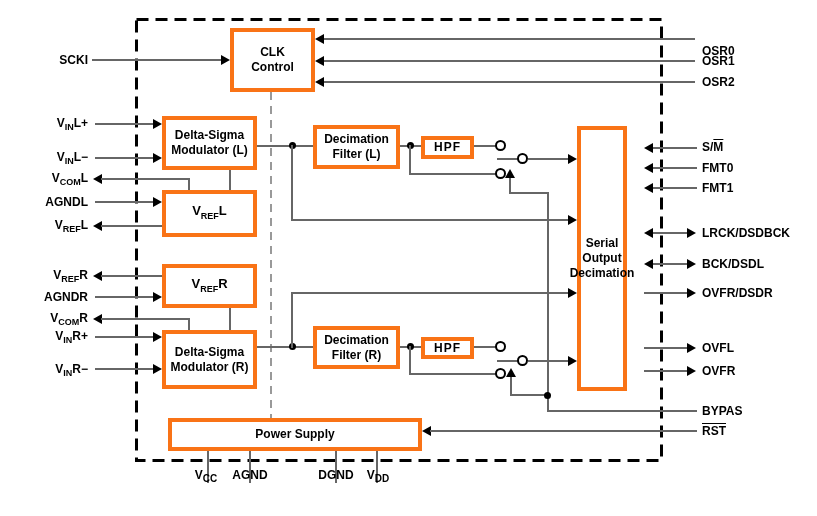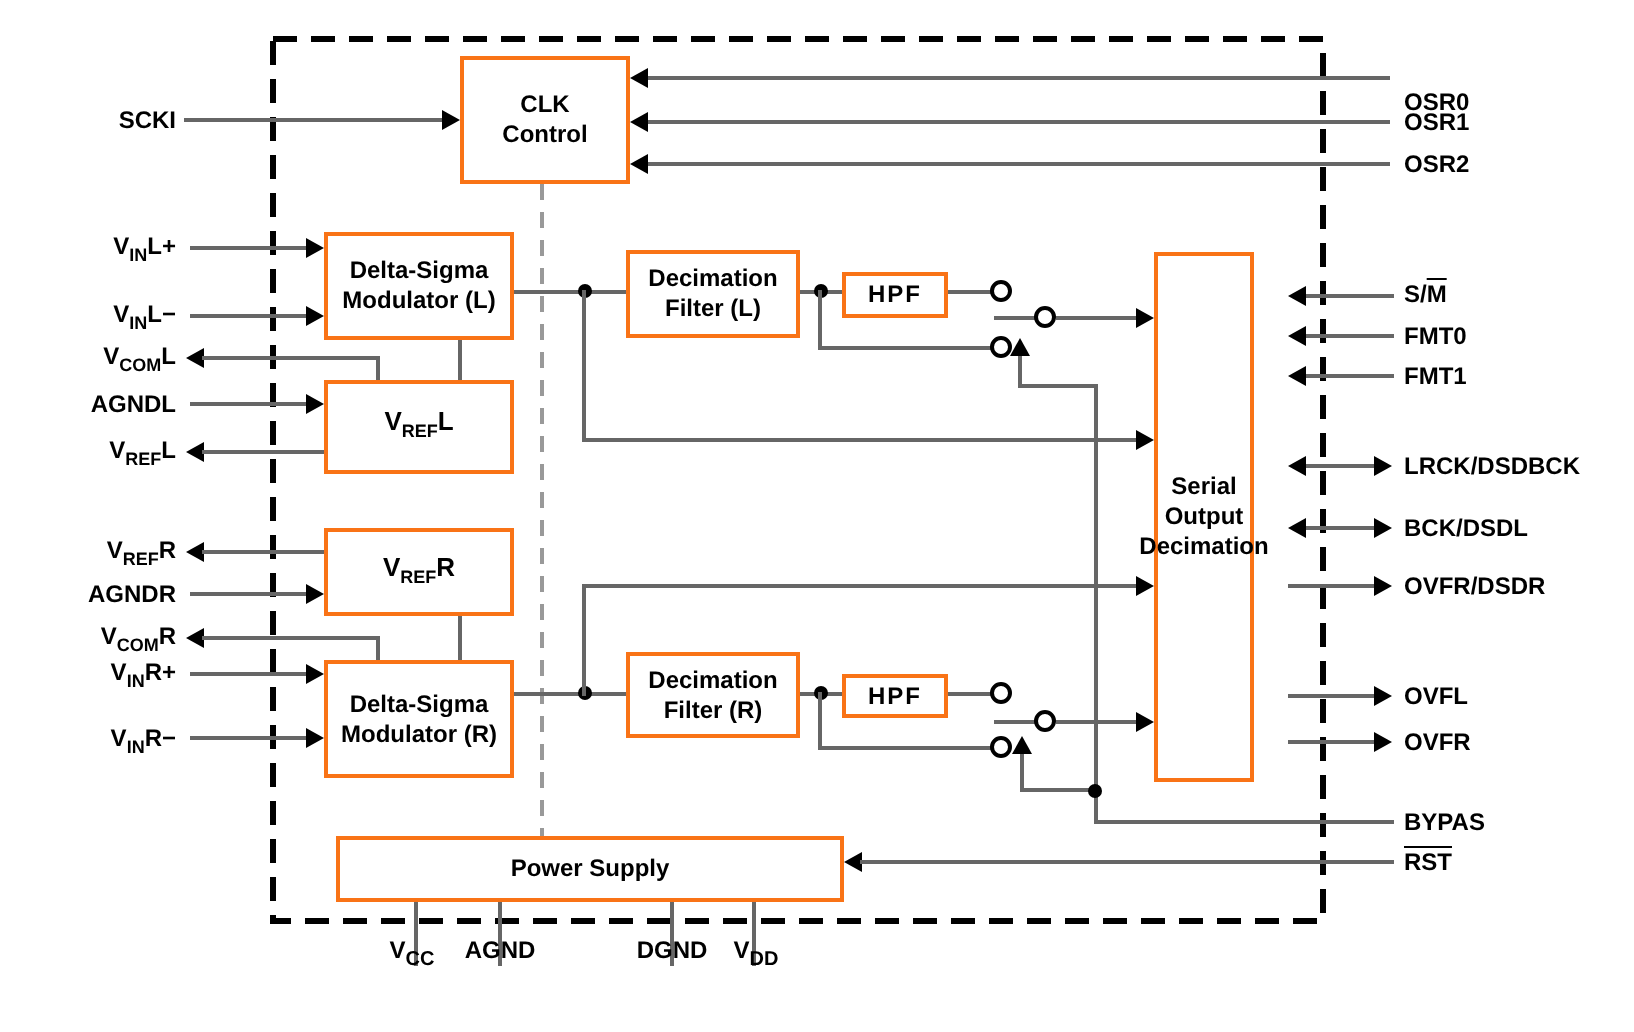--- a/index.html
+++ b/index.html
@@ -6,21 +6,21 @@
   #canvas{position:relative;width:817px;height:516px;background:#ffffff;overflow:hidden;
           font-family:"Liberation Sans",sans-serif;color:#000;}
   .h{position:absolute;height:2px;background:#666;}
   .v{position:absolute;width:2px;background:#666;}
   .ar{position:absolute;width:0;height:0;}
   .ar.r{border-top:5px solid transparent;border-bottom:5px solid transparent;border-left:9px solid #000;}
   .ar.l{border-top:5px solid transparent;border-bottom:5px solid transparent;border-right:9px solid #000;}
   .ar.u{border-left:5px solid transparent;border-right:5px solid transparent;border-bottom:9px solid #000;}
   .dot{position:absolute;width:7px;height:7px;border-radius:50%;background:#000;}
   .circ{position:absolute;width:7px;height:7px;border-radius:50%;border:2px solid #000;background:#fff;}
-  .blk{position:absolute;box-sizing:border-box;border:2px solid #f97316;background:#fff;
+  .blk{position:absolute;box-sizing:border-box;border:4px solid #f97316;background:#fff;
        display:flex;align-items:center;justify-content:center;text-align:center;
        font-weight:bold;font-size:12px;line-height:15px;}
   .lbl{position:absolute;font-weight:bold;font-size:12px;white-space:nowrap;line-height:14px;}
   .lbl sub, .blk sub{font-size:9px;}
   .ll{right:729px;text-align:right;}
   .rl{left:702px;}
   .bl{position:absolute;top:468px;transform:translateX(-50%);font-weight:bold;font-size:12px;white-space:nowrap;}
   .ov{text-decoration:overline;}
 </style>
 </head>

